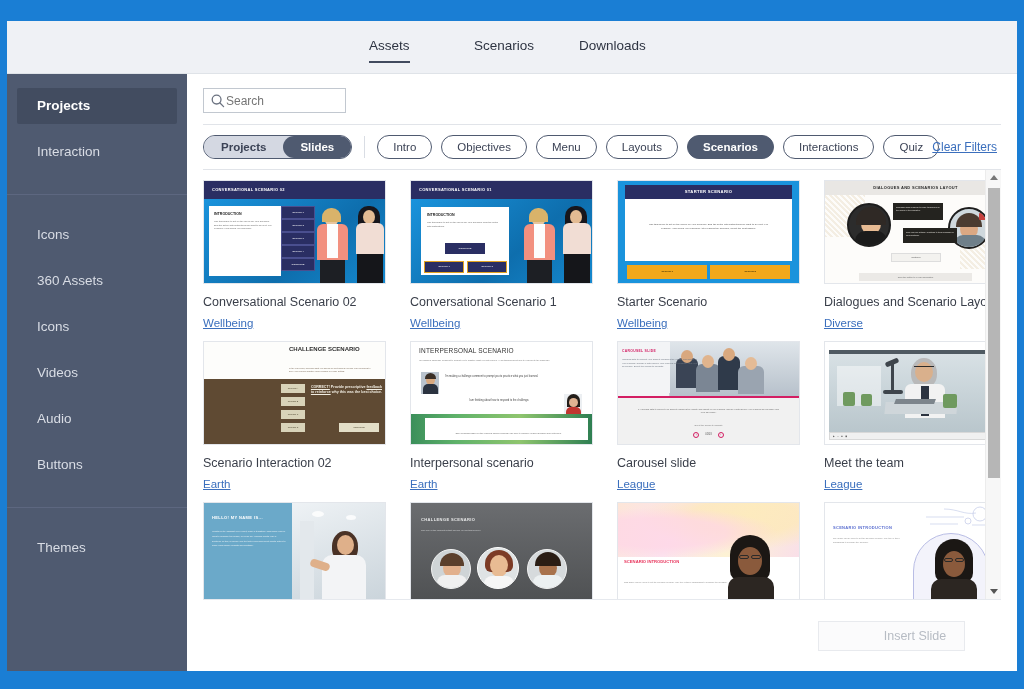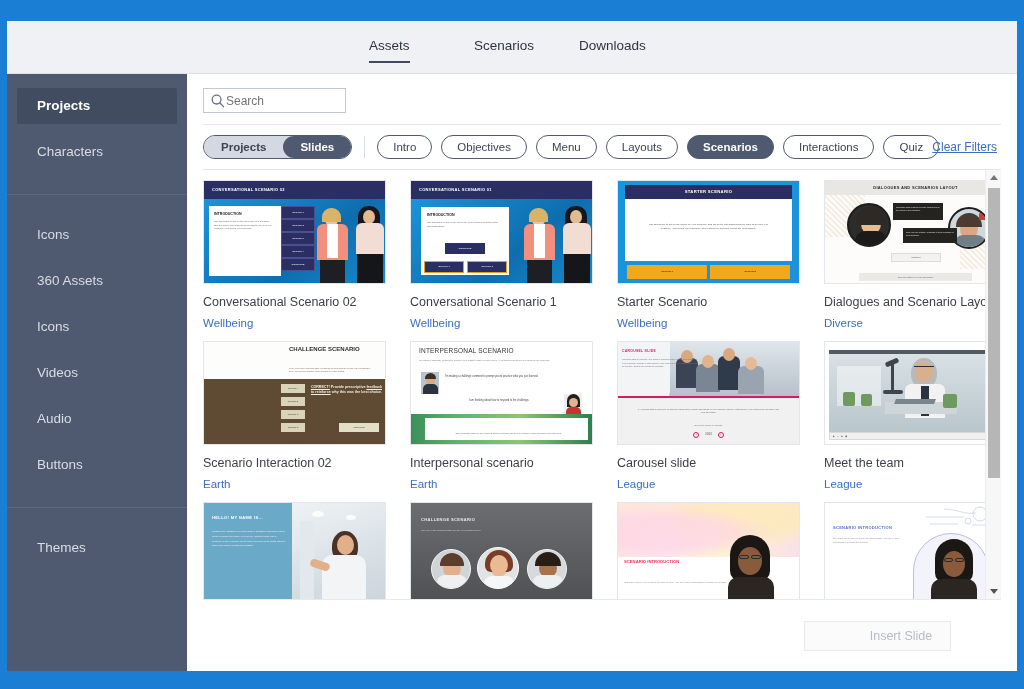--- a/index.html
+++ b/index.html
@@ -217,20 +217,21 @@
     font-size: 12.5px;
     color: #3a3f4a;
     margin-top: 11px;
     white-space: nowrap;
     overflow: hidden;
     text-overflow: ellipsis;
   }
   .card-sub {
     font-size: 11.5px;
     color: #3b6fbd;
+    text-decoration: underline;
     margin-top: 8px;
     cursor: pointer;
   }
 
   
   #scrollbar {
     width: 16px;
     flex: 0 0 16px;
     background: #f7f7f7;
     border-left: 1px solid #ececec;
@@ -272,21 +273,21 @@
     min-width: 147px;
     font-size: 12.5px;
     font-family: "Liberation Sans", sans-serif;
     display: flex; align-items: center; justify-content: center;
     cursor: pointer;
   }
   #btn-insert {
     color: #b7bcc4;
     background: #fbfbfc;
     border: 1px solid #e8eaee;
-    margin-right: 22px;
+    margin-right: 8px;
     padding-left: 47px;
   }
   #btn-cancel {
     color: #1f2430;
     background: linear-gradient(#fdfdfd,#f0f1f3);
     border: 1px solid #9aa2ae;
   }
 
   
   .tn { position:absolute; inset:0; }
@@ -329,21 +330,21 @@
     </div>
   </div>
 
   <div id="body-split">
 
     <div id="sidebar">
       <div class="side-item selected">
         <span>Projects</span>
       </div>
       <div class="side-item">
-        <span>Characters</span>
+        <span>Interaction</span>
       </div>
 
       <div class="side-sep"></div>
       <div class="side-group-pad"></div>
 
       <div class="side-item">
         <span>Icons</span>
       </div>
       <div class="side-item">
         <span>360 Assets</span>

